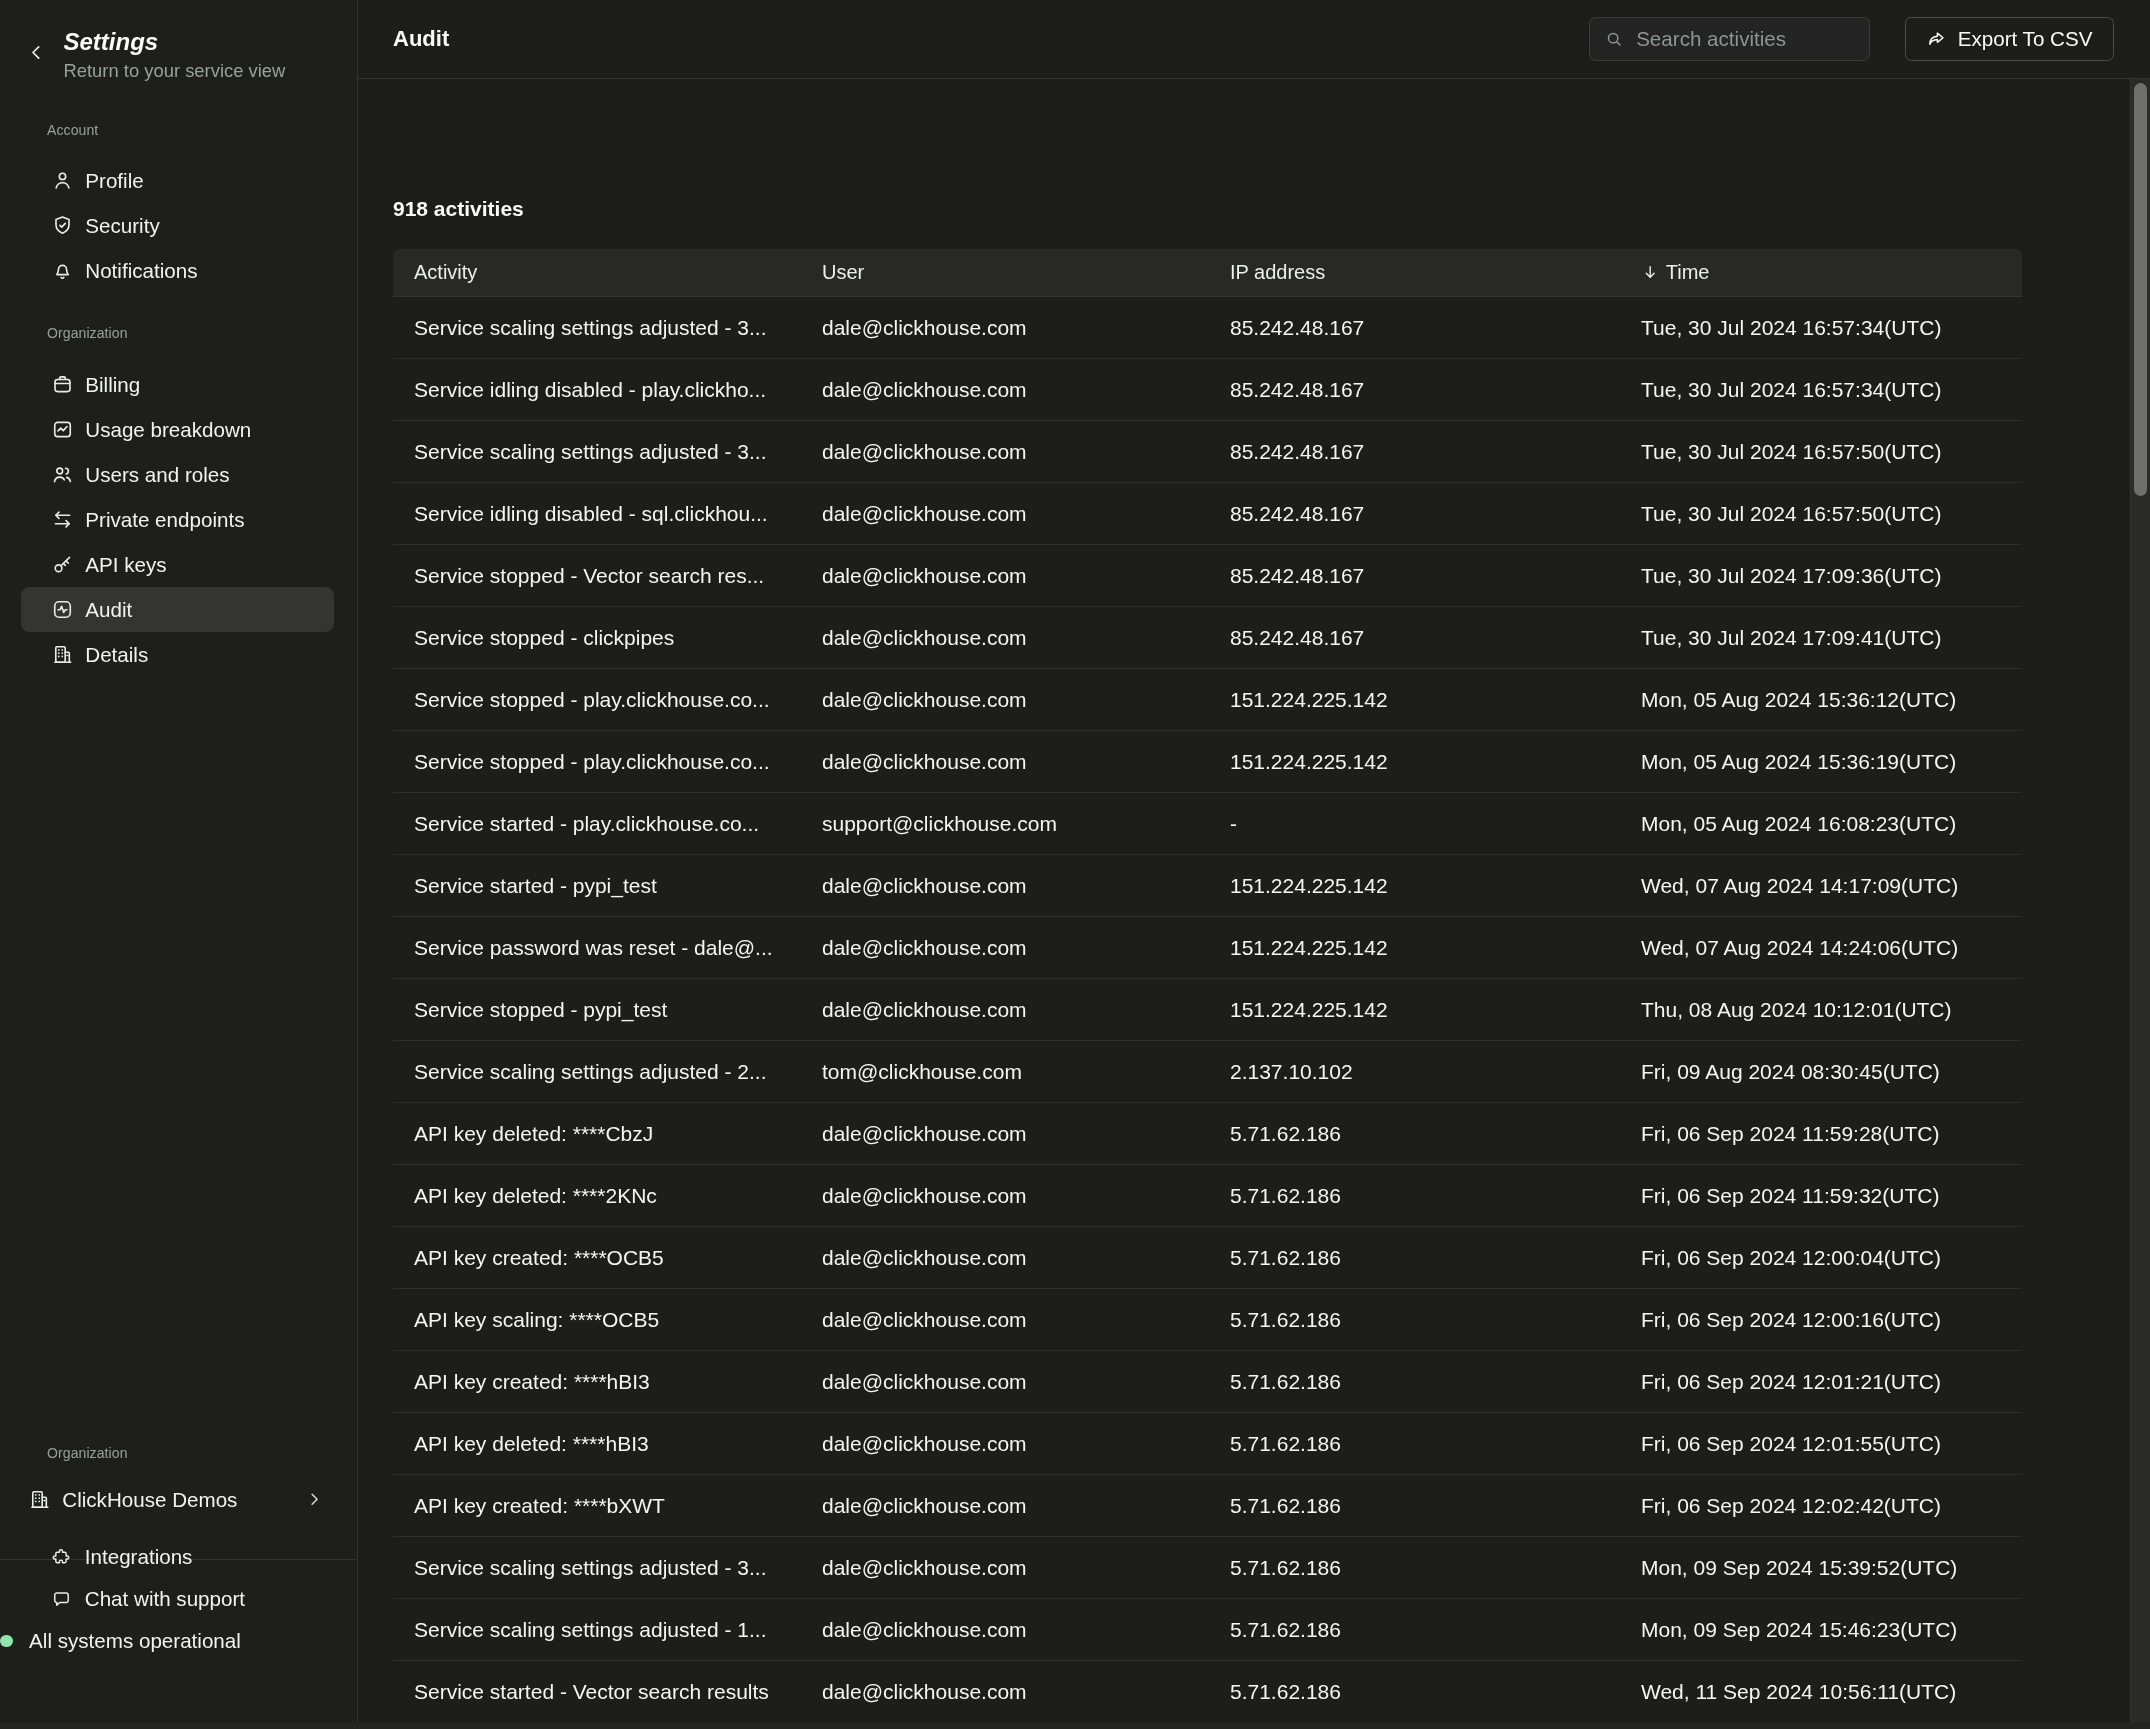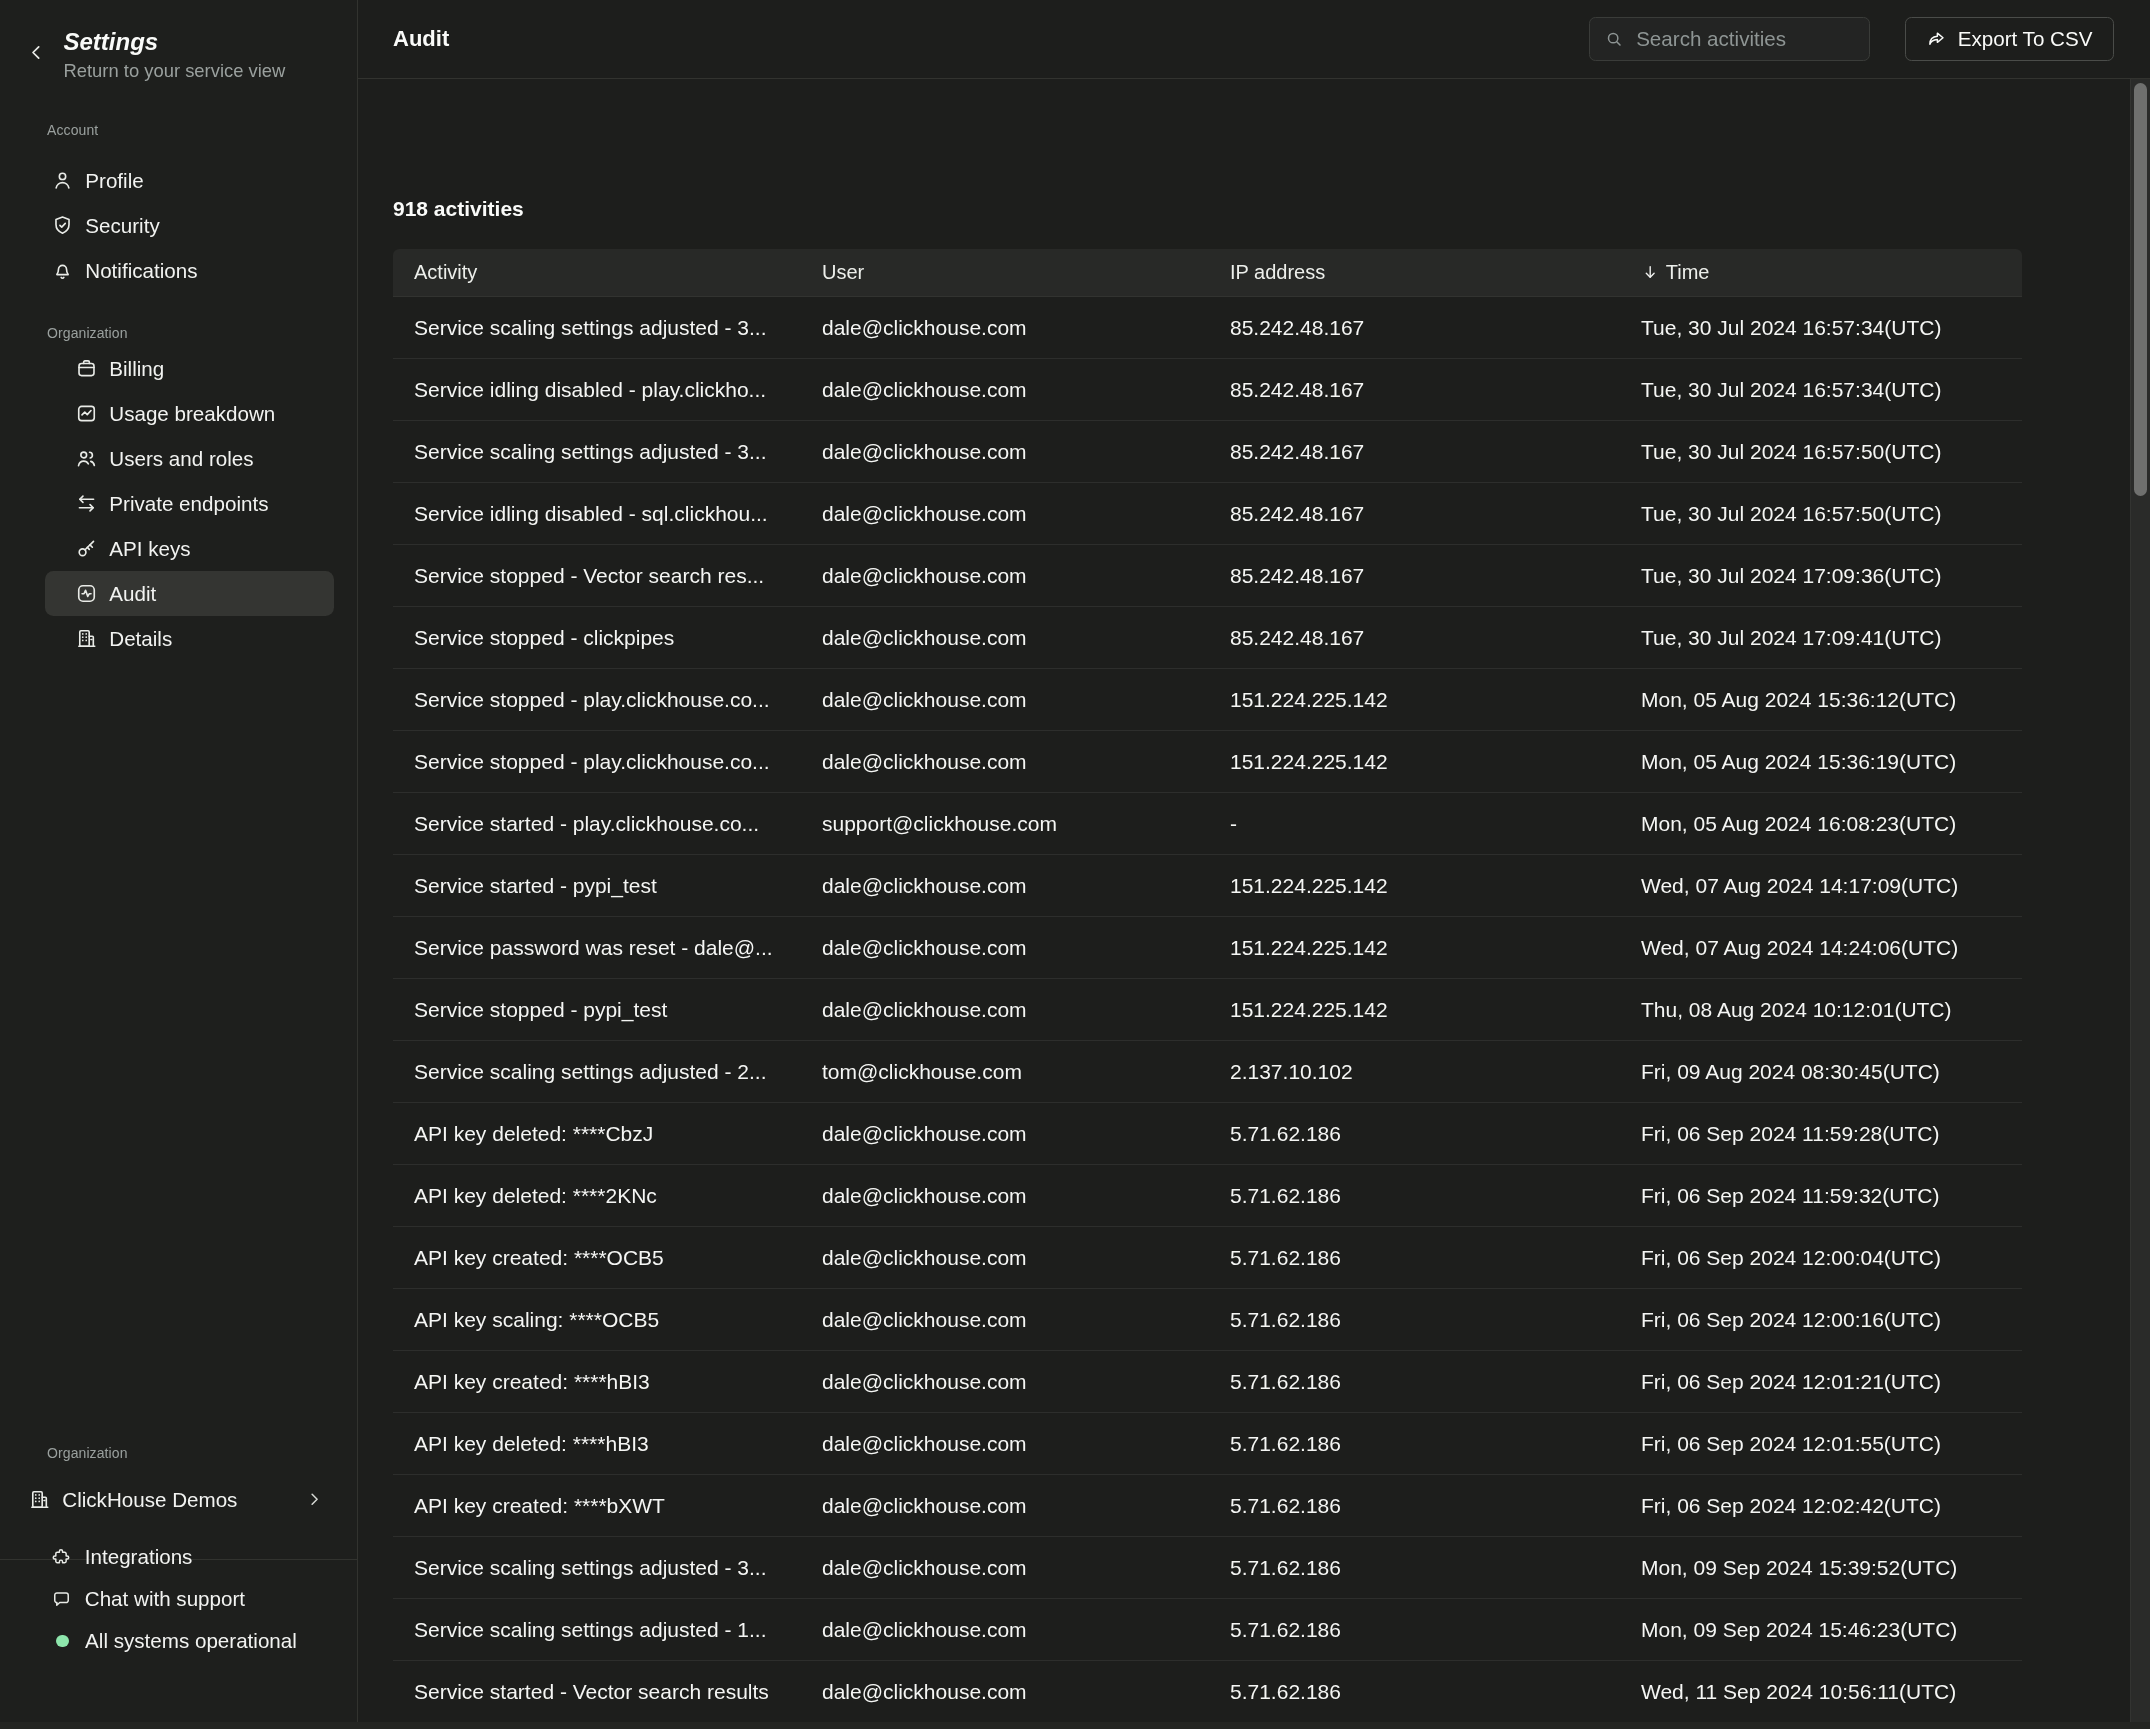--- a/index.html
+++ b/index.html
@@ -15,37 +15,37 @@
   .side-head{position:absolute;top:28px;left:25.5px;display:flex;align-items:flex-start;}
   .back-chevron{width:21px;height:21px;margin-top:14px;color:#e9ebe7;cursor:pointer;}
   .side-titles{margin-left:17px;}
   .side-title{font-size:24px;font-weight:700;line-height:28px;color:#fafbf9;font-style:italic;}
   .side-sub{font-size:18.4px;line-height:23px;color:#9aa09e;margin-top:2.8px;}
   .sec-label{position:absolute;left:47px;font-size:14px;font-weight:500;color:#9aa09e;line-height:21px;letter-spacing:0.1px;}
   .label-account{top:120px;}
   .label-org{top:323px;}
   .items{position:absolute;left:0;right:0;}
   .items-account{top:158px;}
-  .items-org{top:346px;padding-left:24px;}
+  .items-org{top:362px;}
   .item{height:45px;display:flex;align-items:center;padding-left:51px;cursor:pointer;}
   .item .ic{width:23px;height:23px;color:#e9ebe7;flex:0 0 23px;}
   .item .lbl{margin-left:11.3px;font-size:20.6px;color:#f2f3f1;white-space:nowrap;}
   .item.active{background:#343532;border-radius:8.5px;margin:0 23.4px 0 21px;padding-left:30px;}
   
   .foot-label{top:1443px;}
   .org-row{position:absolute;top:1477px;left:0;right:0;height:45px;display:flex;align-items:center;padding-left:28px;cursor:pointer;}
   .org-row .ic{width:23px;height:23px;color:#e9ebe7;}
   .org-row .lbl{margin-left:11.3px;font-size:20.6px;font-weight:500;color:#f2f3f1;}
   .org-row .chev{position:absolute;right:34px;width:18.4px;height:18.4px;color:#d6d8d4;}
   .side-divider{position:absolute;top:1559px;left:0;right:0;height:0.7px;background:#32332f;}
   .foot-links{position:absolute;top:1536px;left:0;right:0;}
   .flink{height:42px;display:flex;align-items:center;padding-left:51px;cursor:pointer;}
   .flink .ic{width:21px;height:21px;color:#e9ebe7;flex:0 0 21px;}
   .flink .lbl{margin-left:12.8px;font-size:20.6px;color:#f2f3f1;white-space:nowrap;}
-  .status-row{height:42px;display:flex;align-items:center;padding-left:56px;cursor:pointer;}
+  .status-row{height:42px;display:flex;align-items:center;cursor:pointer;}
   .status-dot{width:12.8px;height:12.8px;border-radius:50%;flex:0 0 12.8px;}
   .status-row .lbl{margin-left:16.3px;font-size:20.6px;color:#f2f3f1;white-space:nowrap;}
   
   .main{flex:1;display:flex;flex-direction:column;position:relative;min-width:0;background:#1d1e1c;}
   .topbar{height:79px;flex:0 0 79px;border-bottom:0.7px solid #32332f;display:flex;align-items:center;padding:0 37px 0 35px;box-sizing:border-box;}
   .page-title{font-size:22px;font-weight:600;color:#fafbf9;}
   .spacer{flex:1;}
   .search{width:281px;height:44px;box-sizing:border-box;background:#232423;border:1.1px solid #3a3c39;border-radius:6.4px;display:flex;align-items:center;padding:0 14px;margin-right:35px;justify-content:flex-end;}
   .search .ic{width:20px;height:20px;color:#8e9594;flex:0 0 20px;}
   .search input{flex:1;margin-left:10.6px;background:transparent;border:none;outline:none;color:#e8eae6;font-size:20.6px;font-family:inherit;min-width:0;}

